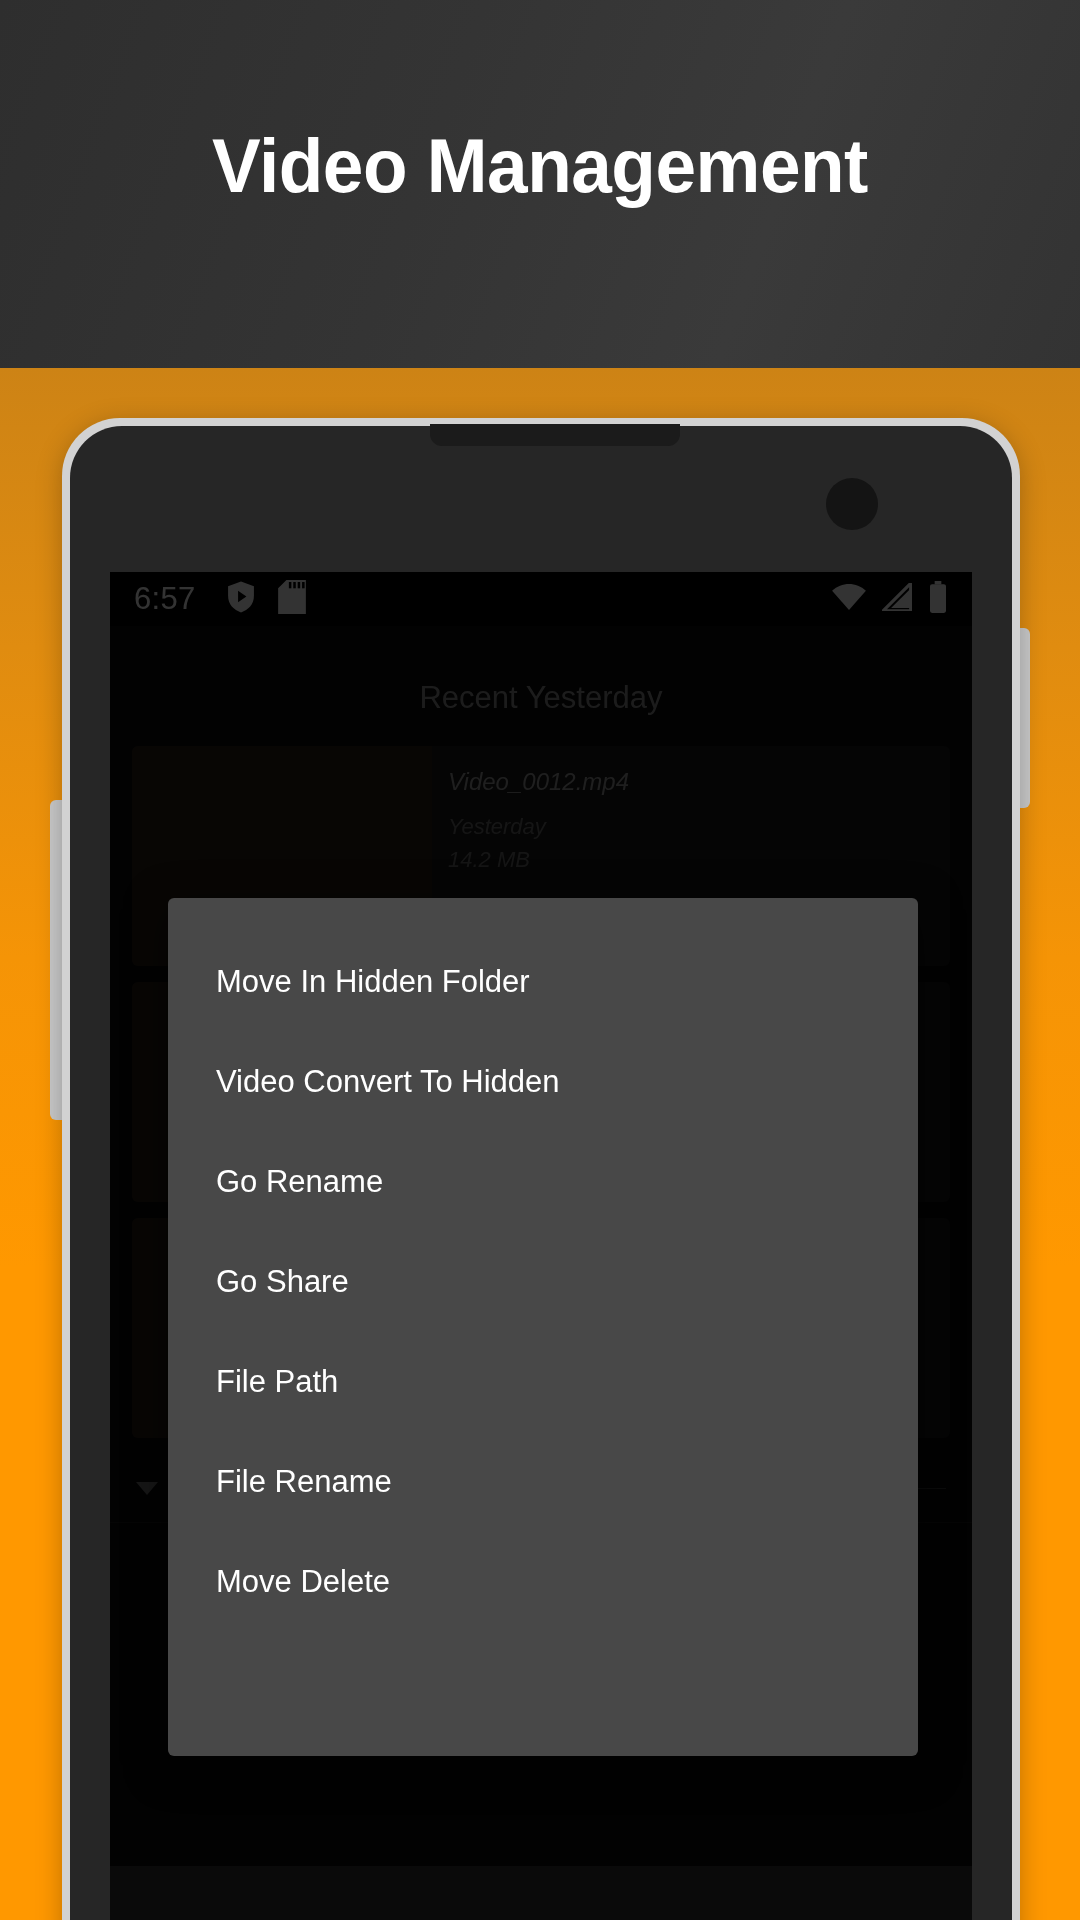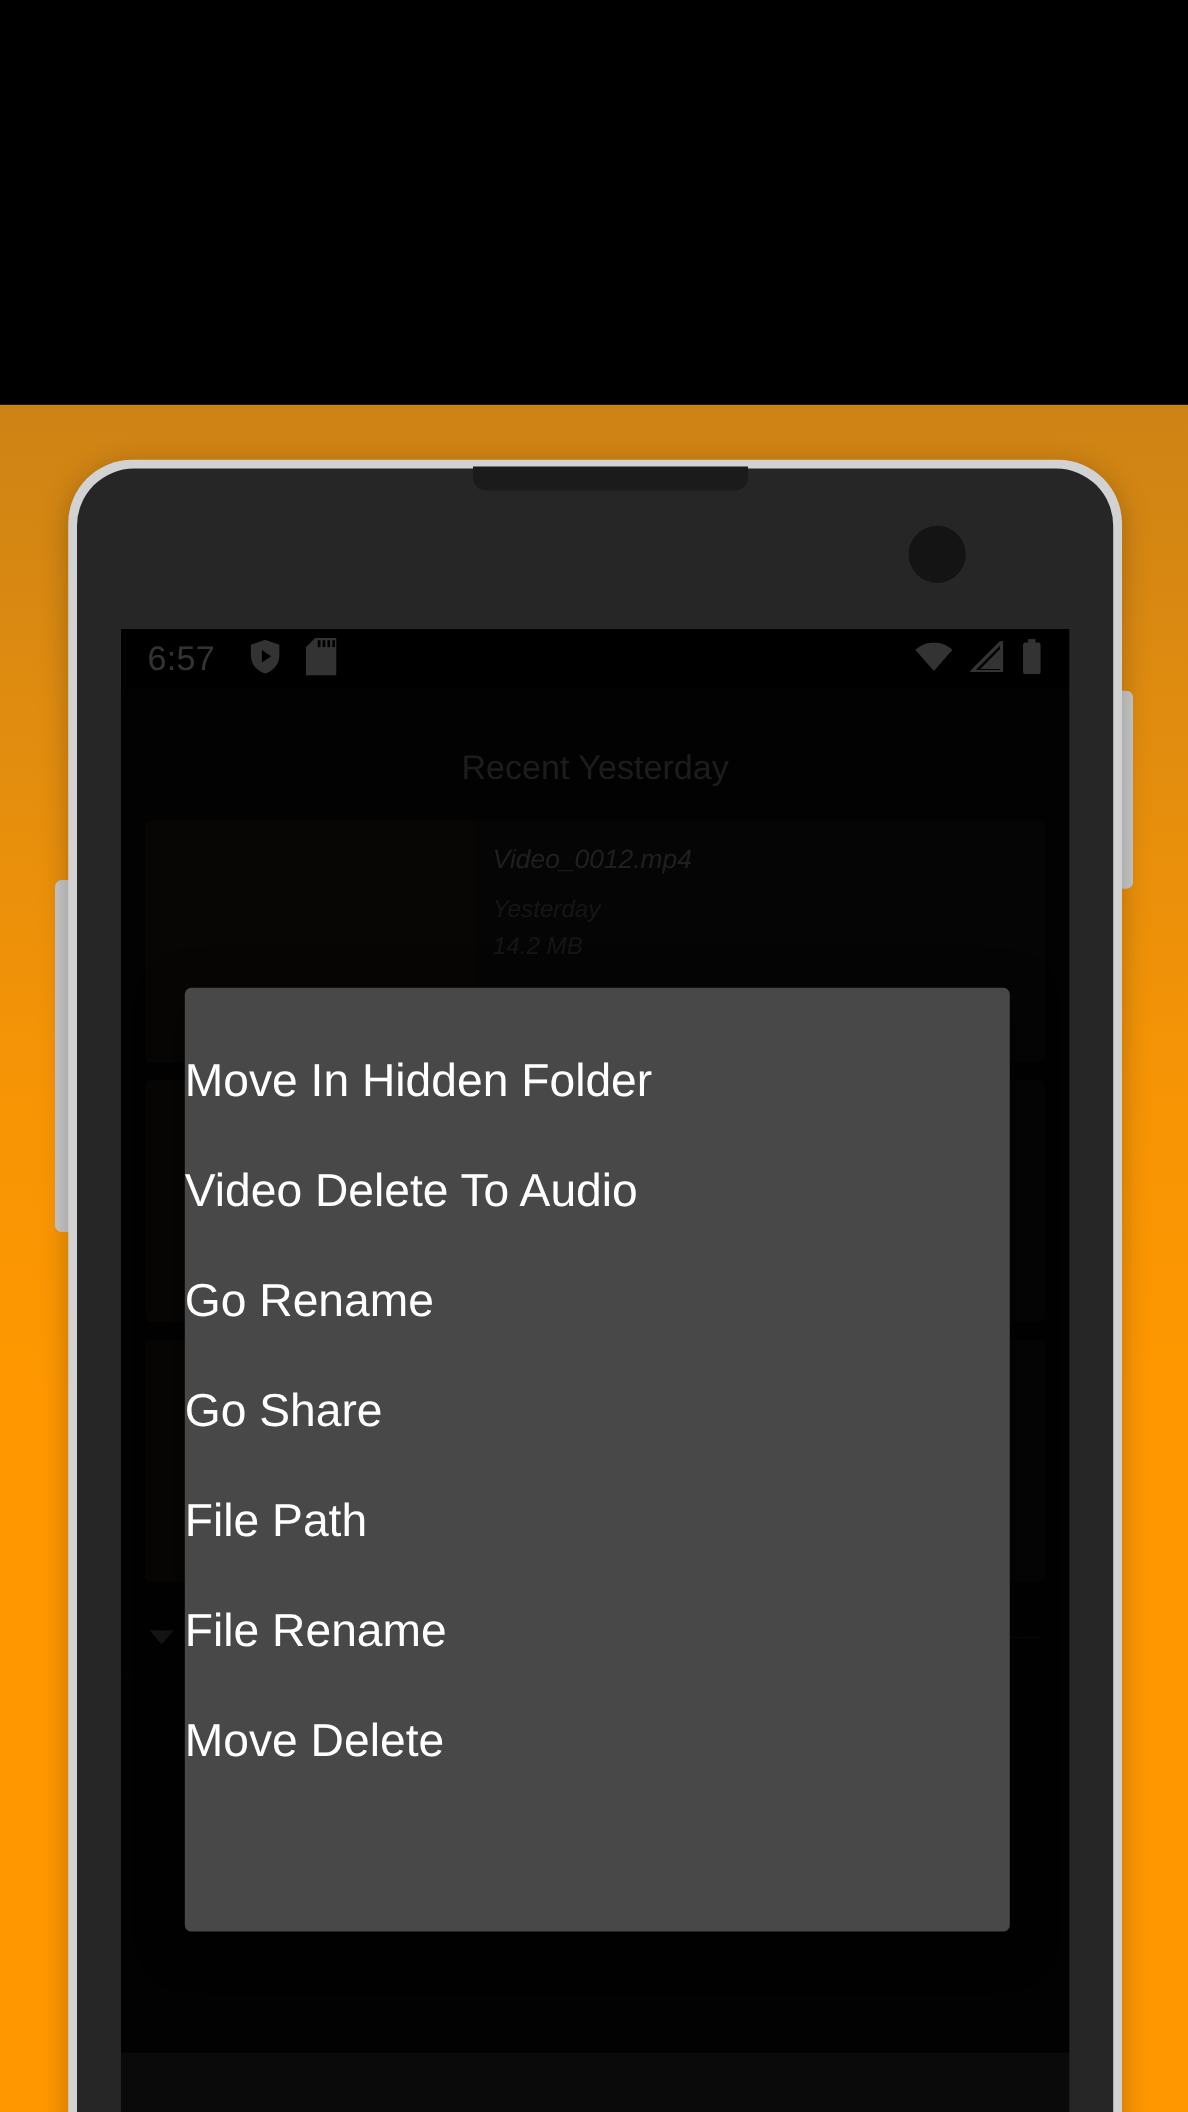--- a/index.html
+++ b/index.html
@@ -244,34 +244,38 @@
     border-radius: 6px;
     z-index: 40;
     box-shadow: 0 10px 40px rgba(0,0,0,0.55);
     padding-top: 34px;
     box-sizing: border-box;
   }
   .menu-item {
     height: 100px;
     display: flex;
     align-items: center;
+    padding-left: 48px;
     color: #ffffff;
-    font-size: 42px;
+    font-size: 31px;
     font-weight: 400;
     box-sizing: border-box;
     cursor: pointer;
   }
 </style>
 </head>
 <body>
 
 <div id="stage">
 
   <div class="orange-bg"></div>
 
+  <div class="banner">
+    <div class="banner-title">Video Management</div>
+  </div>
 
   <div class="phone-outer"></div>
   <div class="phone-body"></div>
   <div class="speaker-notch"></div>
   <div class="front-camera"></div>
   <div class="btn-side btn-left"></div>
   <div class="btn-side btn-right-1"></div>
 
   <div class="screen">
 
@@ -352,21 +356,21 @@
         <span class="more-rule"></span>
       </div>
 
       <div class="hidden-head">Hidden Folder</div>
     </div>
 
     <div class="dim-layer"></div>
 
     <div class="dialog">
       <div class="menu-item">Move In Hidden Folder</div>
-      <div class="menu-item">Video Delete To Audio</div>
+      <div class="menu-item">Video Convert To Hidden</div>
       <div class="menu-item">Go Rename</div>
       <div class="menu-item">Go Share</div>
       <div class="menu-item">File Path</div>
       <div class="menu-item">File Rename</div>
       <div class="menu-item">Move Delete</div>
     </div>
 
   </div>
 </div>
 

